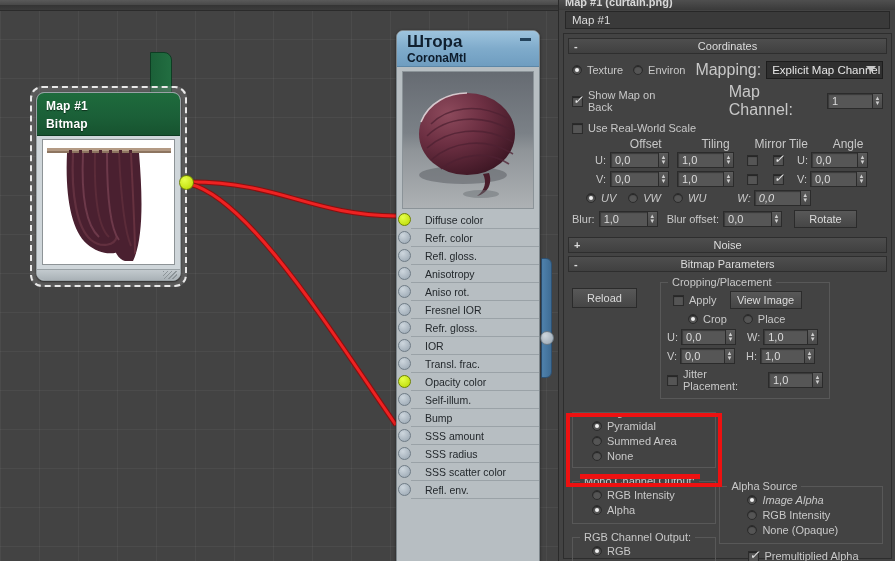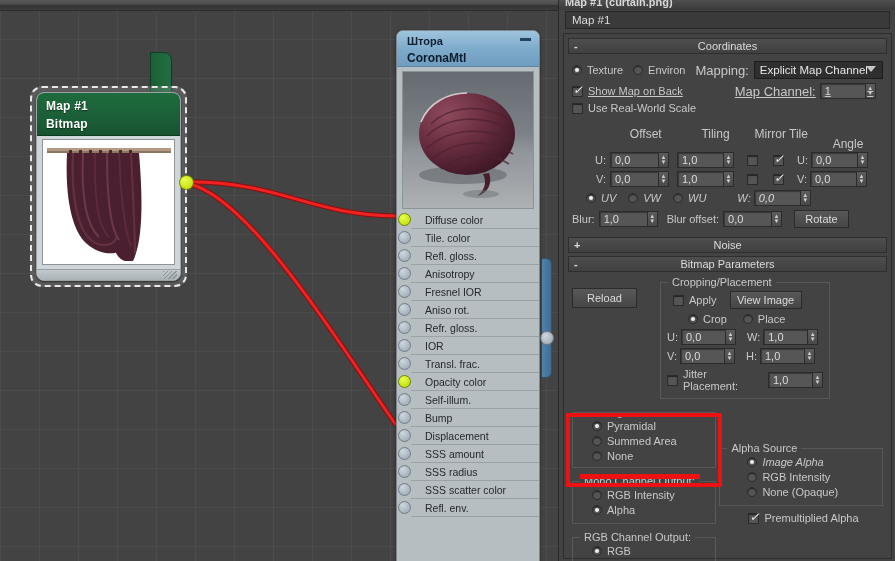--- a/index.html
+++ b/index.html
@@ -84,21 +84,21 @@
     position:absolute; left:396px; top:30px; width:144px; height:535px;
     background:#b7bec2; border:1px solid #7d868b; border-radius:7px 7px 0 0;
     box-shadow: 0 1px 3px rgba(0,0,0,.55);
     overflow:hidden;
   }
   #corona-header {
     height:36px; padding:2px 0 0 10px; position:relative;
     background: linear-gradient(to bottom,#9ec4de 0%, #7fabcb 50%, #6f9dc0 100%);
     border-bottom:1px solid #5c87a8;
   }
-  #corona-header .t1 { font-size:11px; font-weight:bold; color:#102030; line-height:17px;}
+  #corona-header .t1 { font-size:17px; font-weight:bold; color:#102030; line-height:17px;}
   #corona-header .t2 { font-size:12px; font-weight:bold; color:#0d1c2c; line-height:16px;}
   #minimize-icon {
     position:absolute; right:8px; top:7px; width:11px; height:3px; background:#24435c;
   }
   #corona-thumb {
     margin:4px 5px 2px 5px; height:138px; border:1px solid #8b9398;
     position:relative; overflow:hidden;
     background: linear-gradient(to bottom,#6b7076 0%,#7c8288 45%,#8e9398 60%,#a9adb1 100%);
   }
   .slot {
@@ -217,21 +217,21 @@
     position:absolute; right:6px; top:4px; width:0;height:0;
     border-left:5px solid transparent; border-right:5px solid transparent;
     border-top:6px solid #c8c8c8;
   }
   .textfld {
     background:#4d4d4d; border:1px solid #2b2b2b; color:#e2e2e2;
     font-size:11px; height:17px; display:flex; align-items:center; padding-left:5px;
     box-shadow: inset 1px 1px 1px rgba(0,0,0,.35);
   }
   .row { display:flex; align-items:center; }
-  .hdrlbl { font-size:13px; color:#c8c8c8; }
+  .hdrlbl { font-size:16px; color:#c8c8c8; }
 
   
   #red-box {
     position:absolute; left:2px; top:379px; width:156px; height:74px;
     border:4px solid #ee1111; pointer-events:none; z-index:40;
   }
   #red-underline {
     position:absolute; left:16px; top:440px; width:120px; height:5px;
     background:#ee1111; z-index:41;
   }
@@ -323,32 +323,31 @@
             <path d="M28 88 C 48 70, 82 64, 110 82"></path>
             <path d="M38 97 C 56 82, 86 78, 106 92"></path>
           </g>
           <path d="M18 50 C 26 30, 46 21, 64 21" fill="none" stroke="#e8dcdf" stroke-width="1.6" opacity="0.85"></path>
           <path d="M86 101 C 90 112, 84 122, 74 124 C 82 118, 84 110, 80 102 Z" fill="#4a1d2b"></path>
           <ellipse cx="78" cy="122" rx="18" ry="4" fill="#6c7176" opacity="0.5"></ellipse>
         </svg>
       </div>
       <div id="slot-list">
           <div class="slot connected"><span class="dot"></span><span>Diffuse color</span></div>
-          <div class="slot"><span class="dot"></span><span>Tile. color</span></div>
+          <div class="slot"><span class="dot"></span><span>Refr. color</span></div>
           <div class="slot"><span class="dot"></span><span>Refl. gloss.</span></div>
           <div class="slot"><span class="dot"></span><span>Anisotropy</span></div>
+          <div class="slot"><span class="dot"></span><span>Aniso rot.</span></div>
           <div class="slot"><span class="dot"></span><span>Fresnel IOR</span></div>
-          <div class="slot"><span class="dot"></span><span>Aniso rot.</span></div>
           <div class="slot"><span class="dot"></span><span>Refr. gloss.</span></div>
           <div class="slot"><span class="dot"></span><span>IOR</span></div>
           <div class="slot"><span class="dot"></span><span>Transl. frac.</span></div>
           <div class="slot connected"><span class="dot"></span><span>Opacity color</span></div>
           <div class="slot"><span class="dot"></span><span>Self-illum.</span></div>
           <div class="slot"><span class="dot"></span><span>Bump</span></div>
-          <div class="slot"><span class="dot"></span><span>Displacement</span></div>
           <div class="slot"><span class="dot"></span><span>SSS amount</span></div>
           <div class="slot"><span class="dot"></span><span>SSS radius</span></div>
           <div class="slot"><span class="dot"></span><span>SSS scatter color</span></div>
           <div class="slot"><span class="dot"></span><span>Refl. env.</span></div>
         </div>
     </div>
   </div>
 
   <div id="param-panel">
 
@@ -375,21 +374,21 @@
             <i class="rad"></i>
             <span>Environ</span>
           </span>
           <span class="hdrlbl" style="margin-left:10px;">Mapping:</span>
           <span class="combo" style="width:140px; margin-left:5px;">
             <span>Explicit Map Channel</span>
             <i class="chev"></i>
           </span>
         </div>
 
-        <div class="row" style="margin-bottom:3px;text-decoration:underline;">
+        <div class="row" style="margin-bottom:3px;">
           <span class="check">
             <i class="chk on"></i>
             <span>Show Map on Back</span>
           </span>
           <span class="hdrlbl" style="margin-left:52px;">Map Channel:</span>
           <span class="spin" style="margin-left:4px;">
             <span class="fld" style="width:45px;">1</span>
             <span class="arrows">▲<br>▼</span>
           </span>
         </div>
@@ -400,21 +399,21 @@
             <span>Use Real-World Scale</span>
           </span>
         </div>
 
         <div style="margin-top:3px;">
           <div class="row" style="font-size:12px; color:#c8c8c8;justify-content:space-between;">
             <span style="width:38px;"></span>
             <span style="width:70px; text-align:center;">Offset</span>
             <span style="width:68px; text-align:center;">Tiling</span>
             <span style="width:62px; text-align:center;">Mirror Tile</span>
-            <span style="width:70px; text-align:center;margin-top:20px;">Angle</span>
+            <span style="width:70px; text-align:center;">Angle</span>
           </div>
 
           <div class="row" style="margin-top:1px;">
             <span style="width:38px; text-align:right; padding-right:4px;">U:</span>
             <span class="spin">
               <span class="fld" style="width:48px;">0,0</span>
               <span class="arrows">▲<br>▼</span>
             </span>
             <span class="spin" style="margin-left:8px;">
               <span class="fld" style="width:46px;">1,0</span>
@@ -472,21 +471,21 @@
             <span>Blur:</span>
             <span class="spin" style="margin-left:4px;">
               <span class="fld" style="width:48px;">1,0</span>
               <span class="arrows">▲<br>▼</span>
             </span>
             <span style="margin-left:9px;text-align:center;">Blur offset:</span>
             <span class="spin" style="margin-left:4px;">
               <span class="fld" style="width:48px;">0,0</span>
               <span class="arrows">▲<br>▼</span>
             </span>
-            <span class="btn" style="width:55px; height:18px; margin-left:12px;">Rotate</span>
+            <span class="btn" style="width:63px; height:18px; margin-left:12px;">Rotate</span>
           </div>
         </div>
       </div>
 
       <div class="rollout" style="margin-top:7px;">
         <span class="pm">+</span>
         <span>Noise</span>
       </div>
 
       <div class="rollout">
@@ -592,21 +591,21 @@
                 <i class="rad on"></i>
                 <span>RGB</span>
               </div>
               <div class="radio" style="margin-left:13px; margin-top:2px;">
                 <i class="rad"></i>
                 <span>Alpha as Gray</span>
               </div>
             </div>
           </div>
 
-          <div style="width:170px; margin-left:3px; margin-top:36px;">
+          <div style="width:170px; margin-left:3px; margin-top:74px;">
             <div class="grp" style="padding-top:7px;">
               <span class="lbl">Alpha Source</span>
               <div class="radio" style="margin-left:21px;font-style:italic;">
                 <i class="rad on"></i>
                 <span>Image Alpha</span>
               </div>
               <div class="radio" style="margin-left:21px; margin-top:2px;">
                 <i class="rad"></i>
                 <span>RGB Intensity</span>
               </div>

